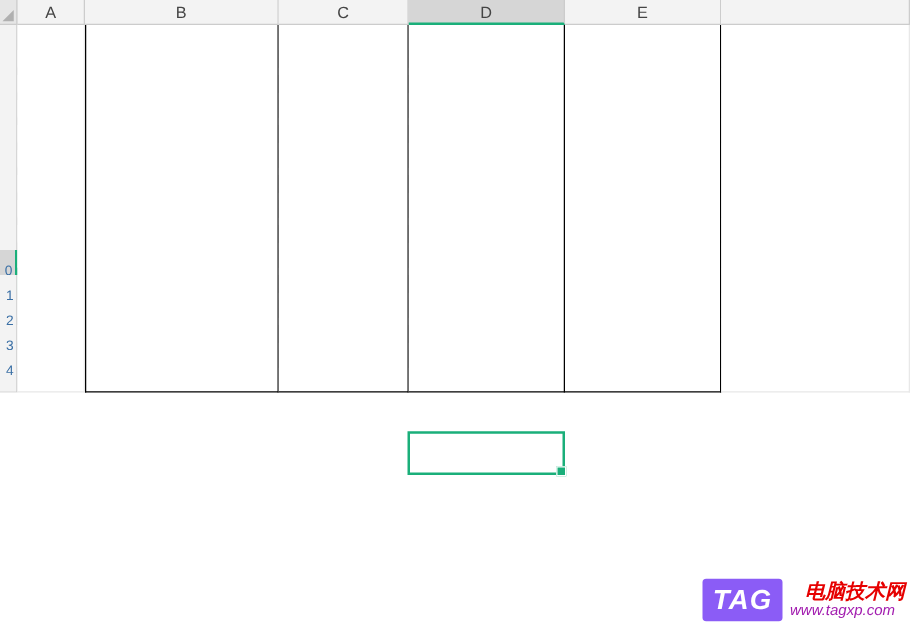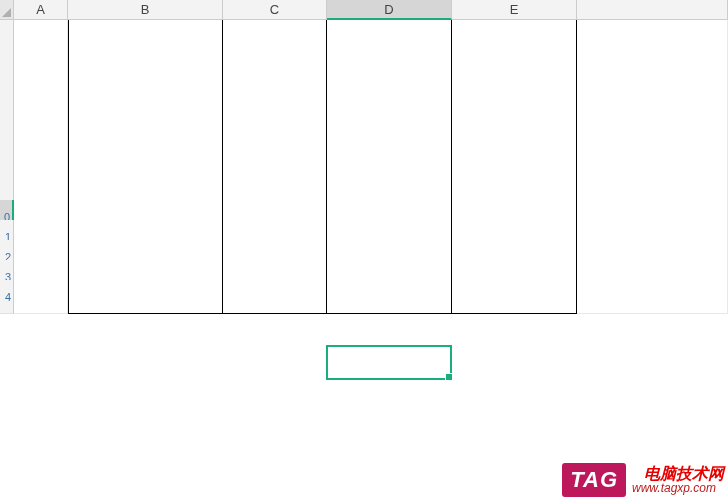--- a/index.html
+++ b/index.html
@@ -91,32 +91,32 @@
   .watermark {
     position: absolute;
     right: 4px;
     bottom: 4px;
     display: flex;
     align-items: center;
     gap: 6px;
     z-index: 20;
   }
   .wm-tag {
-    background: #be185d;
+    background: #8b5cf6;
     color: #fff;
     font-weight: bold;
     font-size: 22px;
     padding: 4px 8px;
     border-radius: 3px;
     letter-spacing: 1px;
     font-style: italic;
   }
   .wm-text { display:flex;flex-direction:column;line-height:1.1; }
   .wm-text .t1 { color:#e60000;font-weight:bold;font-size:16px;font-style:italic;margin-left:12px; }
-  .wm-text .t2 { color:#b91c1c;font-size:12px;font-style:italic; }
+  .wm-text .t2 { color:#a21caf;font-size:12px;font-style:italic; }
 </style>
 </head>
 <body>
 
 <div class="sheet">
   <div class="corner"></div>
   <div class="colhdr">A</div>
   <div class="colhdr">B</div>
   <div class="colhdr">C</div>
   <div class="colhdr sel">D</div>

